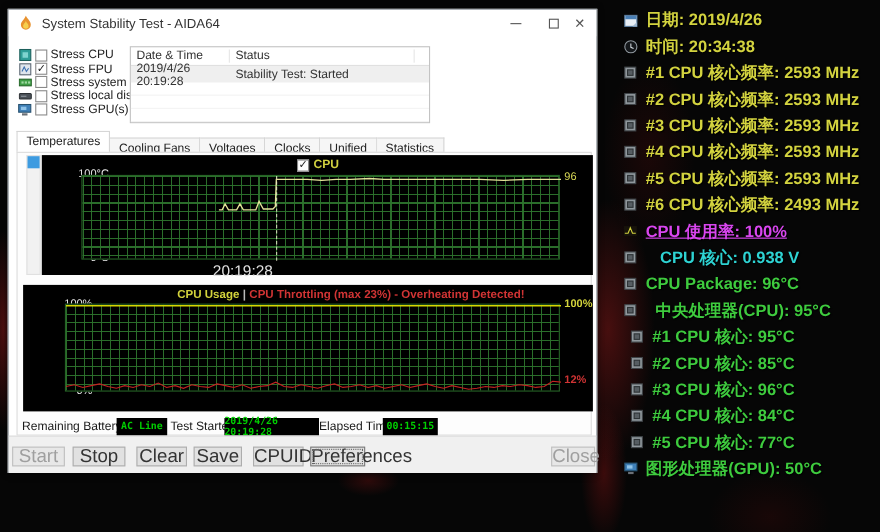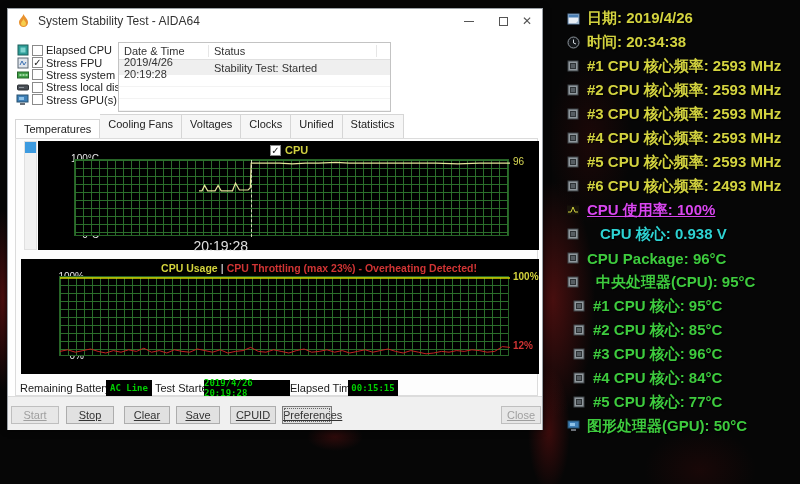--- a/index.html
+++ b/index.html
@@ -46,21 +46,21 @@
   .et-header .c3 { width:13px; }
   .et-row { display:flex; height:15px; align-items:center; }
   .et-row.sel { background:#efefef; }
   .et-row .c1 { width:90px; padding-left:5px; }
   .et-row .c2 { flex:1; padding-left:5px; }
   .et-empty { height:12px; border-bottom:1px solid #f3f3f3; }
 
   
   .tabs { position:absolute; left:7px; top:110px; height:20px; display:flex; align-items:flex-end; }
   .tab { font-size:11px; color:#222; padding:3px 8px 3px 8px; border:1px solid #d6d6d6;
-         border-left:none; background:#f6f6f6; height:25px; }
+         border-left:none; background:#f6f6f6; height:14px; }
   .tab:first-child { border-left:1px solid #d6d6d6; }
   .tab.active { background:#fff; height:20px; border-bottom:1px solid #fff; font-weight:normal; }
 
   
   .pane { position:absolute; left:7px; top:129px; width:523px; height:258px; background:#fdfdfd;
           border:1px solid #dcdcdc; }
   .vscroll { position:absolute; left:8px; top:2px; width:13px; height:109px; background:#f1f1f1;
              border:1px solid #e0e0e0; }
   .vthumb { position:absolute; left:0px; top:0px; width:11px; height:11px; background:#3d9be0; }
 
@@ -102,21 +102,21 @@
           font-family:"DejaVu Sans Mono", monospace; font-size:9px; font-weight:bold;
           display:flex; align-items:center; justify-content:center; }
   .vb1 { left:90px;  width:46px; }
   .vb2 { left:188px; width:86px; }
   .vb3 { left:332px; width:50px; }
 
   
   .button-strip { position:absolute; left:0; top:387px; width:100%; height:34px; background:#f0f0f0;
                   border-top:1px solid #dcdcdc; }
   .btn { position:absolute; top:9px; height:18px; background:#e1e1e1; border:1px solid #adadad;
-         font-size:11px; color:#333; text-align:center; line-height:16px;text-decoration:underline; }
+         font-size:17px; color:#333; text-align:center; line-height:16px; }
   .btn.disabled { color:#9f9f9f; border-color:#bfbfbf; background:#e7e7e7; }
   .btn.focused { border:1px solid #7a7a7a; outline:1px dotted #666; outline-offset:-3px; }
   .b-start { left:3px;  width:48px; }
   .b-stop  { left:58px; width:48px; }
   .b-clear { left:116px; width:46px; }
   .b-save  { left:168px; width:44px; }
   .b-cpuid { left:222px; width:46px; }
   .b-prefs { left:274px; width:50px; }
   .b-close { left:493px; width:40px; }
 
@@ -156,21 +156,21 @@
 
     <div class="stress-group" id="stress-list">
         <div class="stress-row">
           <span class="sicon">
             <svg width="12" height="12">
               <rect x="1" y="1" width="10" height="10" fill="#2f9e98" stroke="#1c5f5b"></rect>
               <rect x="3.5" y="3.5" width="5" height="5" fill="#7fd4cf"></rect>
             </svg>
           </span>
           <span class="cb"></span>
-          <span class="stress-label">Elapsed CPU</span>
+          <span class="stress-label">Stress CPU</span>
         </div>
         <div class="stress-row">
           <span class="sicon">
             <svg width="12" height="12">
               <rect x="1" y="1" width="10" height="10" fill="#dfe5ec" stroke="#5a6672"></rect>
               <path d="M3 8 L5 4 L7 8 L9 5" stroke="#3a6fb0" fill="none"></path>
             </svg>
           </span>
           <span class="cb">✓</span>
           <span class="stress-label">Stress FPU</span>

